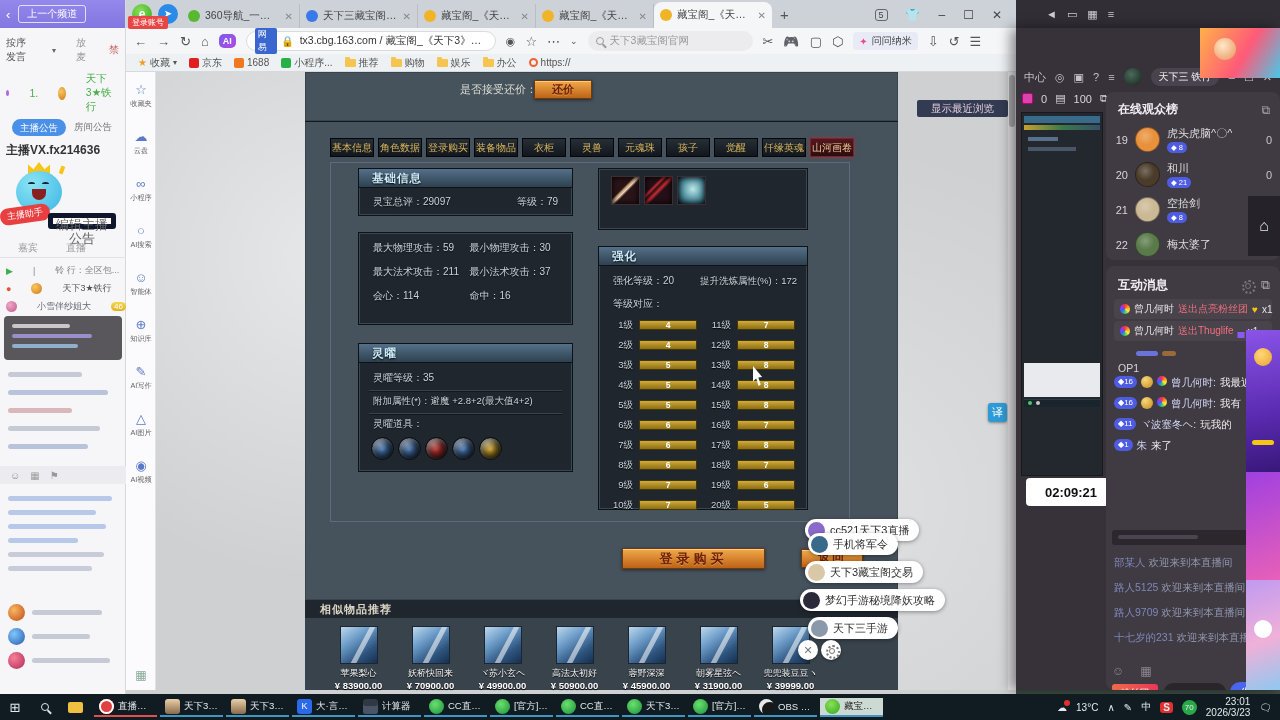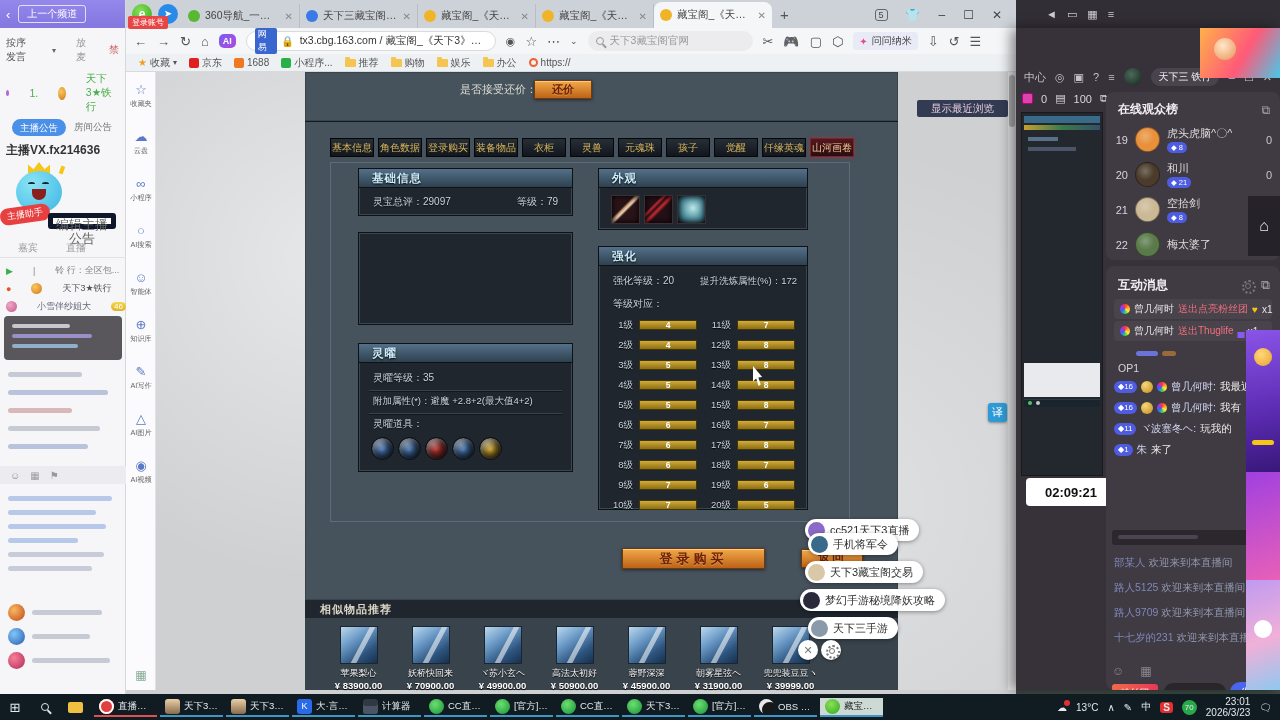--- a/index.html
+++ b/index.html
@@ -83,21 +83,21 @@
 #stitle{position:absolute;left:0;top:36px;width:264px;height:26px;display:flex;align-items:center;gap:9px;padding:0 8px;color:#c6c1c9;font-size:11px}
 #schan{background:#49434d;border-radius:9px;height:18px;display:flex;align-items:center;padding:0 8px;color:#eee;font-size:10px;white-space:nowrap}
 .scard{position:absolute;background:#403a42;border-radius:8px;overflow:hidden}
 .vrow{display:flex;align-items:center;gap:7px;padding:0 8px;height:35px;color:#ddd;font-size:11px}
 .vrank{width:14px;text-align:right;color:#d8d4da}
 .vav{width:25px;height:25px;border-radius:50%;flex:none;border:1px solid rgba(0,0,0,.4)}
 .vbadge{background:#4e5ce2;border-radius:6px;color:#fff;font-size:7.5px;padding:0 4px;height:11px;line-height:11px;width:max-content}
 .vscore{margin-left:auto;color:#c9c5cc}
 .gift{display:flex;align-items:center;gap:4px;height:20px;padding:0 6px;margin:2px 8px;background:#49434b;border-radius:4px;color:#e8e4ea;font-size:10px;white-space:nowrap}
 .rain{width:10px;height:10px;border-radius:50%;background:conic-gradient(#f33,#f93,#fe3,#3c6,#36f,#93f,#f33);flex:none}
-.chat{display:flex;align-items:center;gap:4px;height:21px;padding:0 8px;color:#ececec;font-size:10.5px;white-space:nowrap}
+.chat{display:flex;gap:4px;height:21px;padding:0 8px;color:#ececec;font-size:10.5px;white-space:nowrap}
 .cbadge{background:#4e5ce2;border-radius:7px;color:#fff;font-size:8px;padding:0 4px;height:12px;line-height:12px;flex:none}
 .goldb{width:12px;height:12px;border-radius:50%;background:radial-gradient(circle at 35% 30%,#f5d878,#c68a1e);flex:none}
 .cname2{color:#cfd6f2}
 .welc{height:25px;line-height:25px;padding:0 8px;font-size:10.5px;color:#8f96ad;white-space:nowrap}
 .welc b{color:#7d87b8;font-weight:normal}
 .chip{position:absolute;height:22px;background:#fff;border-radius:11px;box-shadow:0 1px 4px rgba(0,0,0,.4);display:flex;align-items:center;gap:5px;padding:0 10px 0 3px;font-size:11px;color:#2e2e2e;white-space:nowrap;z-index:30}
 .chip .av{width:17px;height:17px;border-radius:50%;flex:none}
 .roundbtn{position:absolute;width:20px;height:20px;border-radius:50%;background:#fff;box-shadow:0 1px 3px rgba(0,0,0,.4);color:#777;font-size:11px;text-align:center;line-height:20px;z-index:30}
 .gear{position:relative}
 .gear::before{content:"";position:absolute;left:5px;top:5px;width:10px;height:10px;border:2px dotted #777;border-radius:50%}
@@ -375,39 +375,46 @@
     <div id="gframe"></div>
 
     <div class="gpanel" style="left:53px;top:96px;width:215px;height:48px">
       <div class="gph">基础信息</div>
       <div class="flex" style="justify-content:space-between;padding:7px 14px 0 14px">
         <span class="gtxt">灵宝总评：29097</span>
         <span class="gtxt">等级：79</span>
       </div>
     </div>
     <div class="gpanel" style="left:53px;top:160px;width:215px;height:93px">
+      <div id="refRows" style="display:grid;grid-template-columns:1fr 1fr;row-gap:10px;padding:8px 6px 0 14px">
+          <div class="gtxt">最大物理攻击：59</div>
+          <div class="gtxt">最小物理攻击：30</div>
+          <div class="gtxt">最大法术攻击：211</div>
+          <div class="gtxt">最小法术攻击：37</div>
+          <div class="gtxt">会心：114</div>
+          <div class="gtxt">命中：16</div>
+        </div>
     </div>
     <div class="gpanel" style="left:53px;top:271px;width:215px;height:129px">
       <div class="gph">灵曜</div>
       <div class="gtxt" style="padding:8px 0 0 14px">灵曜等级：35</div>
       <div class="gdiv" style="top:46px"></div>
       <div class="gtxt" style="padding:10px 0 0 14px;font-size:9.5px">附加属性(*)：避魔 +2.8+2(最大值4+2)</div>
       <div class="gdiv" style="top:69px"></div>
       <div class="gtxt" style="padding:9px 0 0 14px">灵曜道具：</div>
       <div id="orbs" class="flex" style="gap:4px;padding:6px 0 0 12px">
           <div class="orb" style="background: radial-gradient(circle at 38% 32%, rgba(255, 255, 255, 0.333), transparent 40%), radial-gradient(circle at 50% 55%, rgb(74, 122, 184), rgb(16, 22, 28) 90%);"></div>
           <div class="orb" style="background: radial-gradient(circle at 38% 32%, rgba(255, 255, 255, 0.333), transparent 40%), radial-gradient(circle at 50% 55%, rgb(74, 122, 184), rgb(16, 22, 28) 90%);"></div>
           <div class="orb" style="background: radial-gradient(circle at 38% 32%, rgba(255, 255, 255, 0.333), transparent 40%), radial-gradient(circle at 50% 55%, rgb(194, 48, 40), rgb(16, 22, 28) 90%);"></div>
           <div class="orb" style="background: radial-gradient(circle at 38% 32%, rgba(255, 255, 255, 0.333), transparent 40%), radial-gradient(circle at 50% 55%, rgb(74, 122, 184), rgb(16, 22, 28) 90%);"></div>
           <div class="orb" style="background: radial-gradient(circle at 38% 32%, rgba(255, 255, 255, 0.333), transparent 40%), radial-gradient(circle at 50% 55%, rgb(216, 168, 40), rgb(16, 22, 28) 90%);"></div>
         </div>
     </div>
 
     <div class="gpanel" style="left:293px;top:96px;width:210px;height:62px">
-      <div class="gph">外观</div>
       <div class="flex" style="gap:4px;padding:7px 0 0 12px">
         <div class="appic" style="background:linear-gradient(135deg,#2a1418 40%,#c8a078 45%,#e8d0b0 50%,#2a1418 56%)"></div>
         <div class="appic" style="background:linear-gradient(135deg,#241016 30%,#c82830 36%,#241016 42%,#c82830 50%,#241016 58%)"></div>
         <div class="appic" style="background:radial-gradient(circle at 55% 45%,#bce8e8,#4a8a9a 55%,#14222c)"></div>
       </div>
     </div>
     <div class="gpanel" style="left:293px;top:174px;width:210px;height:264px">
       <div class="gph">强化</div>
       <div class="flex" style="padding:8px 10px 0 14px;justify-content:space-between">
         <span class="gtxt">强化等级：20</span>

